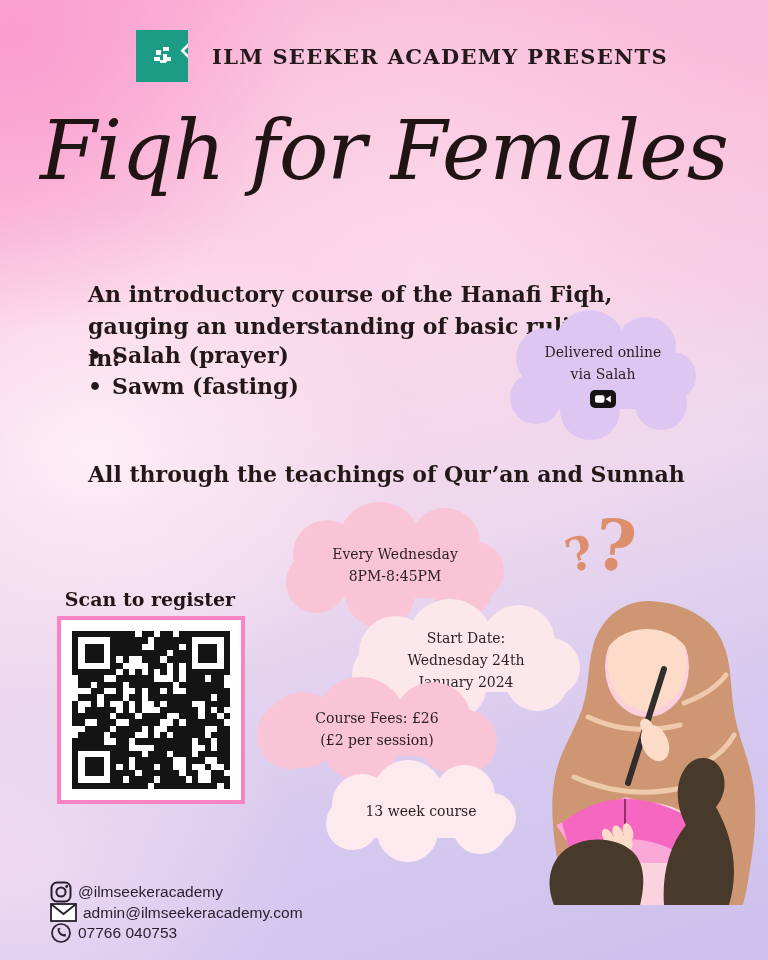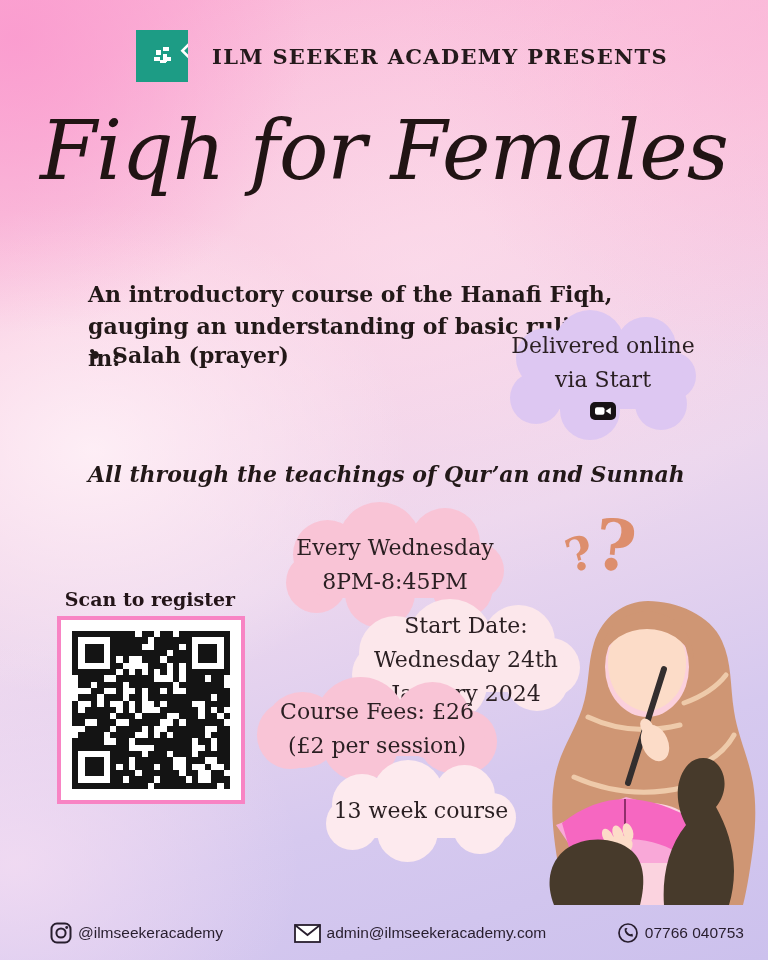--- a/index.html
+++ b/index.html
@@ -21,50 +21,50 @@
   
   .title{
     position:absolute;top:92px;left:0;right:0;text-align:center;
     font-family:"DejaVu Serif",serif;font-style:italic;font-weight:normal;
     font-size:82px;line-height:1.45;color:#211414;letter-spacing:-1px;
   }
   
   .intro{position:absolute;left:88px;top:253px;width:548px;font-size:22px;font-weight:bold;line-height:1.45;margin-top:26px;}
   .bullets{position:absolute;left:88px;top:340px;margin:0;padding:0;list-style:none;font-size:22px;font-weight:bold;line-height:1.42;}
   .bullets li::before{content:"\2022";margin-right:10px;}
-  .tagline{position:absolute;left:88px;top:461px;font-size:22px;font-weight:bold;font-style:italic;}
+  .tagline{position:absolute;left:88px;top:461px;font-size:22px;font-weight:bold;}
   
   .cloud{position:absolute;}
   .cloud .bp{position:absolute;border-radius:50%;background:var(--cc);aspect-ratio:1;}
   .cloud .b1{width:32%;left:3%;top:14%;}
   .cloud .b2{width:38%;left:24%;top:0;}
   .cloud .b3{width:32%;right:11%;top:5%;}
   .cloud .b4{width:26%;right:0;top:32%;}
   .cloud .b5{width:28%;left:0;bottom:12%;}
   .cloud .b6{width:32%;left:27%;bottom:0;}
   .cloud .b7{width:28%;right:5%;bottom:8%;}
   .cloud .cbody{position:absolute;left:7%;right:7%;top:26%;bottom:24%;border-radius:999px;background:var(--cc);}
-  .cloud .txt{position:absolute;inset:0;z-index:1;display:flex;flex-direction:column;align-items:center;justify-content:center;gap:2px;text-align:center;font-size:22px;line-height:1.45;color:#2a1f22;}
+  .cloud .txt{position:absolute;inset:0;z-index:1;display:flex;flex-direction:column;align-items:center;justify-content:center;gap:2px;text-align:center;font-size:14px;line-height:1.45;color:#2a1f22;}
   .cl-delivery{left:510px;top:310px;width:186px;height:130px;--cc:#ddc7f2;}
   .cl-schedule{left:286px;top:502px;width:218px;height:126px;--cc:#f9c4d6;z-index:3;}
   .cl-start{left:352px;top:599px;width:228px;height:122px;--cc:#fce7eb;z-index:4;}
   .cl-fees{left:257px;top:677px;width:240px;height:104px;--cc:#f9c4d6;z-index:5;}
   .cl-duration{left:326px;top:760px;width:190px;height:102px;--cc:#fdeaee;z-index:6;}
   .zoomicon{margin-top:4px;line-height:0;}
   
   .scan-label{position:absolute;left:55px;top:588px;width:190px;text-align:center;font-size:19px;font-weight:bold;color:#231418;}
   .qr-frame{position:absolute;left:57px;top:616px;width:188px;height:188px;background:#fff;border:4px solid #f884c4;box-sizing:border-box;display:flex;align-items:center;justify-content:center;}
   
   .qmarks{position:absolute;left:566px;top:504px;color:#dd8e6d;font-weight:bold;z-index:2;}
   .qmarks .q1{display:inline-block;font-size:46px;transform:rotate(-16deg);}
   .qmarks .q2{display:inline-block;font-size:70px;transform:rotate(6deg);margin-left:2px;}
   
   .woman{position:absolute;right:0;bottom:55px;z-index:1;}
   
-  .footer{position:absolute;left:0;right:0;bottom:16px;display:flex;justify-content:space-between;padding:0 24px 0 50px;font-family:"Liberation Sans",sans-serif;font-size:15.5px;color:#281e2e;}
+  .footer{position:absolute;left:0;right:0;bottom:16px;display:flex;justify-content:space-between;padding:0 48px 0 50px;font-family:"Liberation Sans",sans-serif;font-size:15.5px;color:#281e2e;flex-direction:column;}
   .contact{display:flex;align-items:center;gap:6px;}
   .contact svg{flex:0 0 auto;}
 </style>
 </head>
 <body>
 
 <div class="page">
 
   <div class="header">
     <svg class="logo" viewBox="0 0 52 52">
@@ -81,36 +81,37 @@
     </svg>
     <span class="presents">ILM SEEKER ACADEMY PRESENTS</span>
   </div>
 
   <div class="title">Fiqh for Females</div>
 
   <div class="intro">An introductory course of the Hanafi Fiqh, gauging an understanding of basic rulings in:</div>
 
   <ul class="bullets">
     <li>Salah (prayer)</li>
+    <li>Sawm (fasting)</li>
   </ul>
 
   <div class="tagline">All through the teachings of Qur’an and Sunnah</div>
 
   <div class="cloud cl-delivery">
     <i class="bp b1"></i>
       <i class="bp b2"></i>
       <i class="bp b3"></i>
       <i class="bp b4"></i>
       <i class="bp b5"></i>
       <i class="bp b6"></i>
       <i class="bp b7"></i>
       <div class="cbody"></div>
     <div class="txt">
       <span>Delivered online</span>
-      <span>via Start</span>
+      <span>via Salah</span>
       <span class="zoomicon">
         <svg width="26" height="18" viewBox="0 0 26 18">
           <rect width="26" height="18" rx="5" fill="#171215"></rect>
           <rect x="5" y="5.3" width="9.5" height="7.4" rx="2" fill="#fff"></rect>
           <polygon points="15.5,9 20.8,5.4 20.8,12.6" fill="#fff"></polygon>
         </svg>
       </span>
     </div>
   </div>
 

